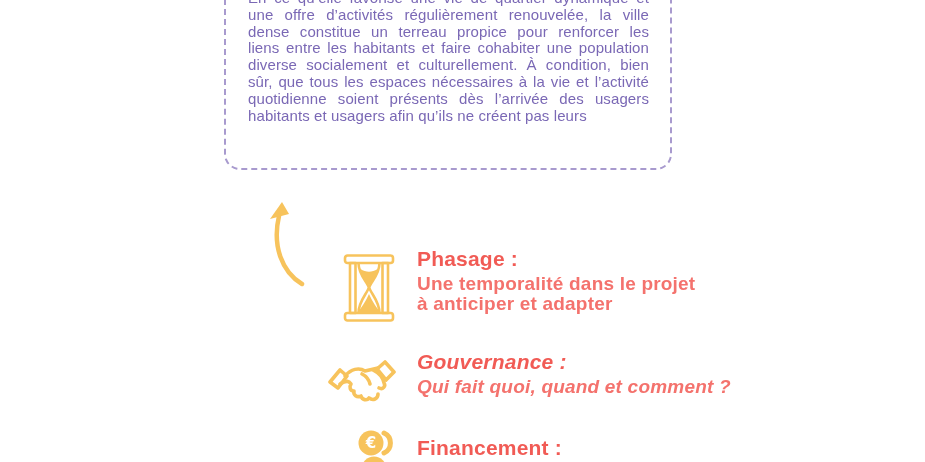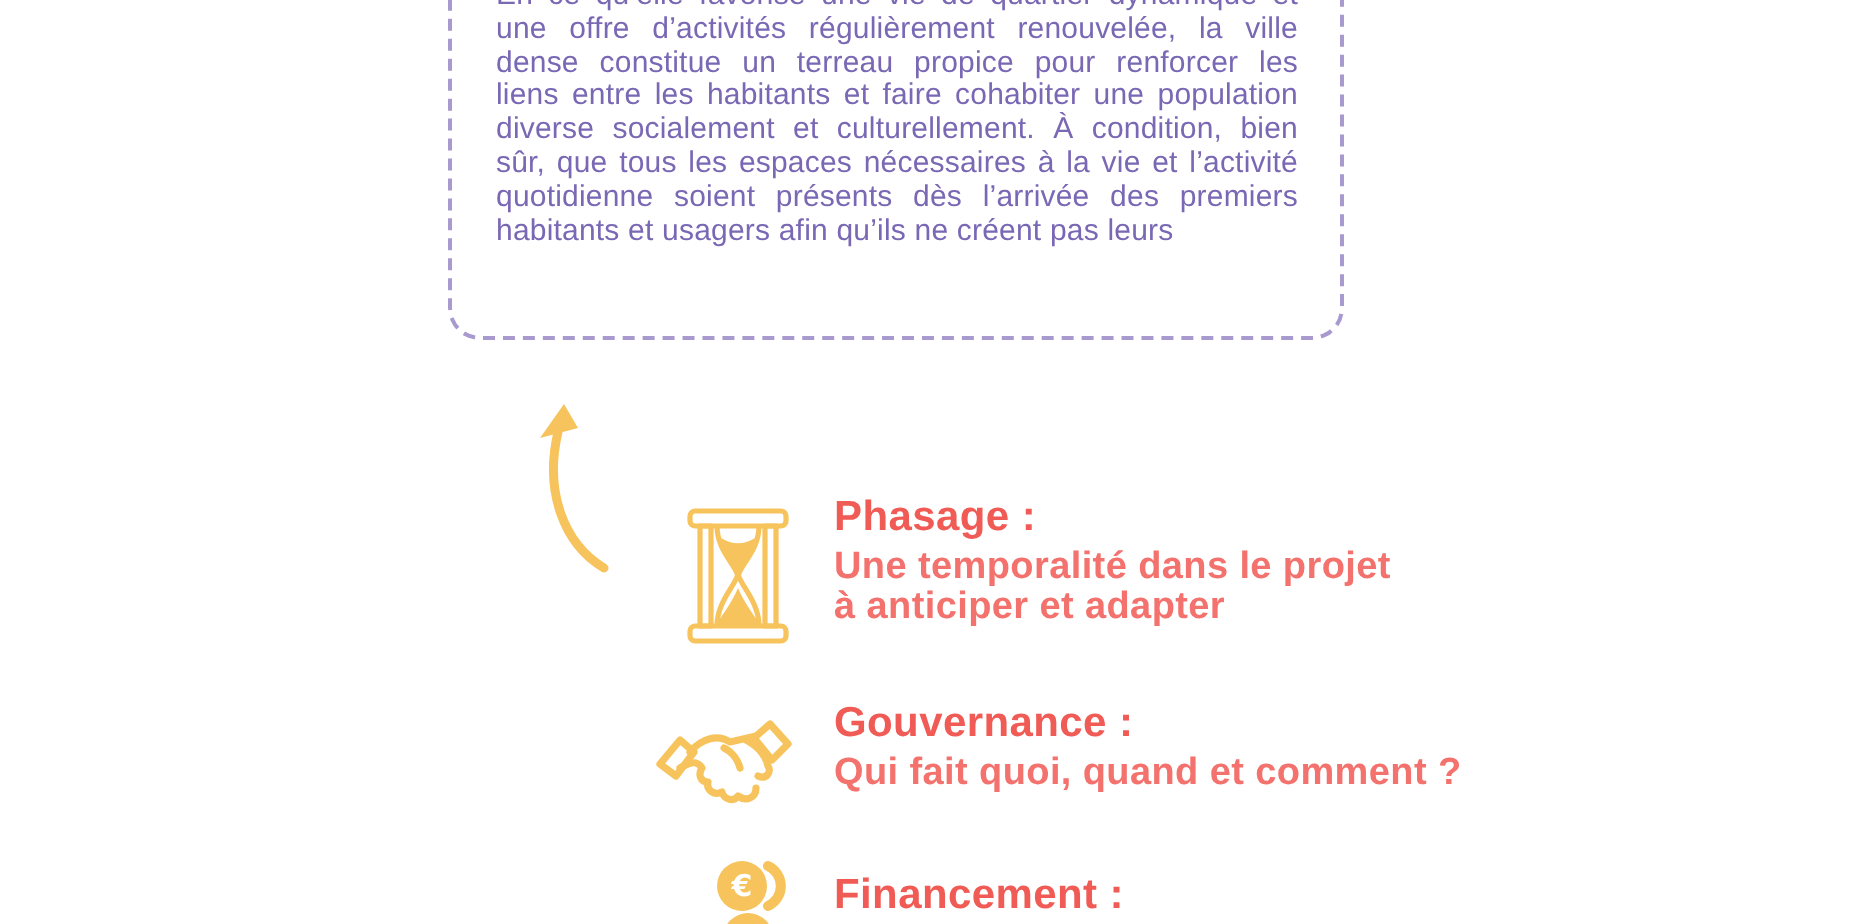--- a/index.html
+++ b/index.html
@@ -34,21 +34,21 @@
   .qline:last-child { text-align-last: left; white-space: normal; }
 
   .arrow-wrap { position: absolute; left: 264px; top: 200px; }
 
   .icon-hourglass   { position: absolute; left: 343px; top: 254px; }
   .icon-handshake   { position: absolute; left: 328px; top: 356px; }
   .icon-person-euro { position: absolute; left: 355px; top: 429px; }
 
   .sec-text { position: absolute; left: 417px; }
   .sec-text.phasage     { top: 247px; }
-  .sec-text.gouvernance { top: 350px; }
+  .sec-text.gouvernance { top: 350px; font-style: italic; }
   .sec-text.financement { top: 436px; }
 
   .sec-title {
     font-size: 21px;
     font-weight: 700;
     color: #f15b55;
     line-height: 24px;
     letter-spacing: 0.2px;
   }
   .sec-sub {
@@ -67,21 +67,21 @@
 <body>
 
 <div class="quote-box">
   <div>
       <div class="qline">En ce qu’elle favorise une vie de quartier dynamique et</div>
       <div class="qline">une offre d’activités régulièrement renouvelée, la ville</div>
       <div class="qline">dense constitue un terreau propice pour renforcer les</div>
       <div class="qline">liens entre les habitants et faire cohabiter une population</div>
       <div class="qline">diverse socialement et culturellement. À condition, bien</div>
       <div class="qline">sûr, que tous les espaces nécessaires à la vie et l’activité</div>
-      <div class="qline">quotidienne soient présents dès l’arrivée des premiers</div>
+      <div class="qline">quotidienne soient présents dès l’arrivée des usagers</div>
       <div class="qline">habitants et usagers afin qu’ils ne créent pas leurs</div>
     </div>
 </div>
 
 <div class="arrow-wrap">
   <svg width="44" height="88" viewBox="0 0 44 88">
     <path d="M38,84 C18,72 8,46 15,16" stroke="#f7c35c" stroke-width="4.5" fill="none" stroke-linecap="round"></path>
     <path d="M18,2 L6,19 L25,14 Z" fill="#f7c35c"></path>
   </svg>
 </div>

